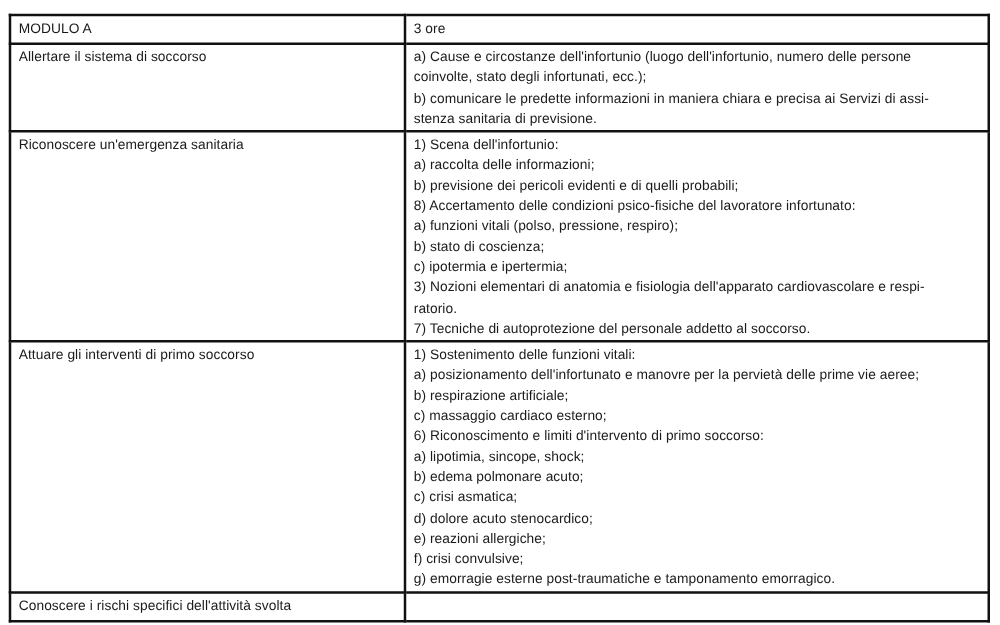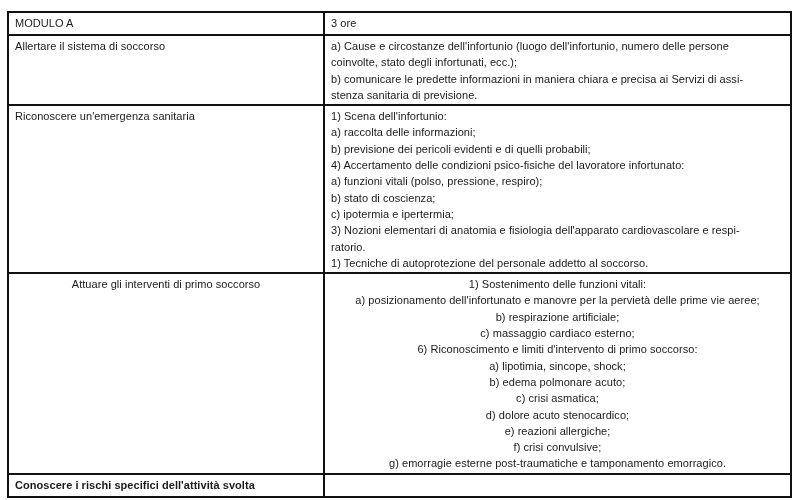--- a/index.html
+++ b/index.html
@@ -28,22 +28,22 @@
     .table col.c2 { width: 467px; }
     .table td {
       border: 2px solid #111111;
       vertical-align: top;
       padding: 2px 6px 1px 6px;
       line-height: 16.3px;
     }
     .table tr.r-head td { height: 18px; }
     .table tr.r-1 td { height: 63px; border-radius: 28px; }
     .table tr.r-2 td { height: 158px; }
-    .table tr.r-3 td { height: 191px; text-align: center; }
-    .table tr.r-4 td { height: 18px; font-weight: bold; }
+    .table tr.r-3 td { height: 191px; }
+    .table tr.r-4 td { height: 18px; }
     .line { display: block; white-space: nowrap; }
   </style>
 </head>
 <body>
 
 <table class="table">
   <colgroup>
       <col class="c1">
       <col class="c2">
     </colgroup>
@@ -70,27 +70,27 @@
     </tr>
 
     <tr class="r-2">
       <td>
         <span class="line">Riconoscere un'emergenza sanitaria</span>
       </td>
       <td>
         <span class="line">1) Scena dell'infortunio:</span>
         <span class="line">a) raccolta delle informazioni;</span>
         <span class="line">b) previsione dei pericoli evidenti e di quelli probabili;</span>
-        <span class="line">4) Accertamento delle condizioni psico-fisiche del lavoratore infortunato:</span>
+        <span class="line">8) Accertamento delle condizioni psico-fisiche del lavoratore infortunato:</span>
         <span class="line">a) funzioni vitali (polso, pressione, respiro);</span>
         <span class="line">b) stato di coscienza;</span>
         <span class="line">c) ipotermia e ipertermia;</span>
         <span class="line">3) Nozioni elementari di anatomia e fisiologia dell'apparato cardiovascolare e respi-</span>
         <span class="line">ratorio.</span>
-        <span class="line">1) Tecniche di autoprotezione del personale addetto al soccorso.</span>
+        <span class="line">7) Tecniche di autoprotezione del personale addetto al soccorso.</span>
       </td>
     </tr>
 
     <tr class="r-3">
       <td>
         <span class="line">Attuare gli interventi di primo soccorso</span>
       </td>
       <td>
         <span class="line">1) Sostenimento delle funzioni vitali:</span>
         <span class="line">a) posizionamento dell'infortunato e manovre per la pervietà delle prime vie aeree;</span>

